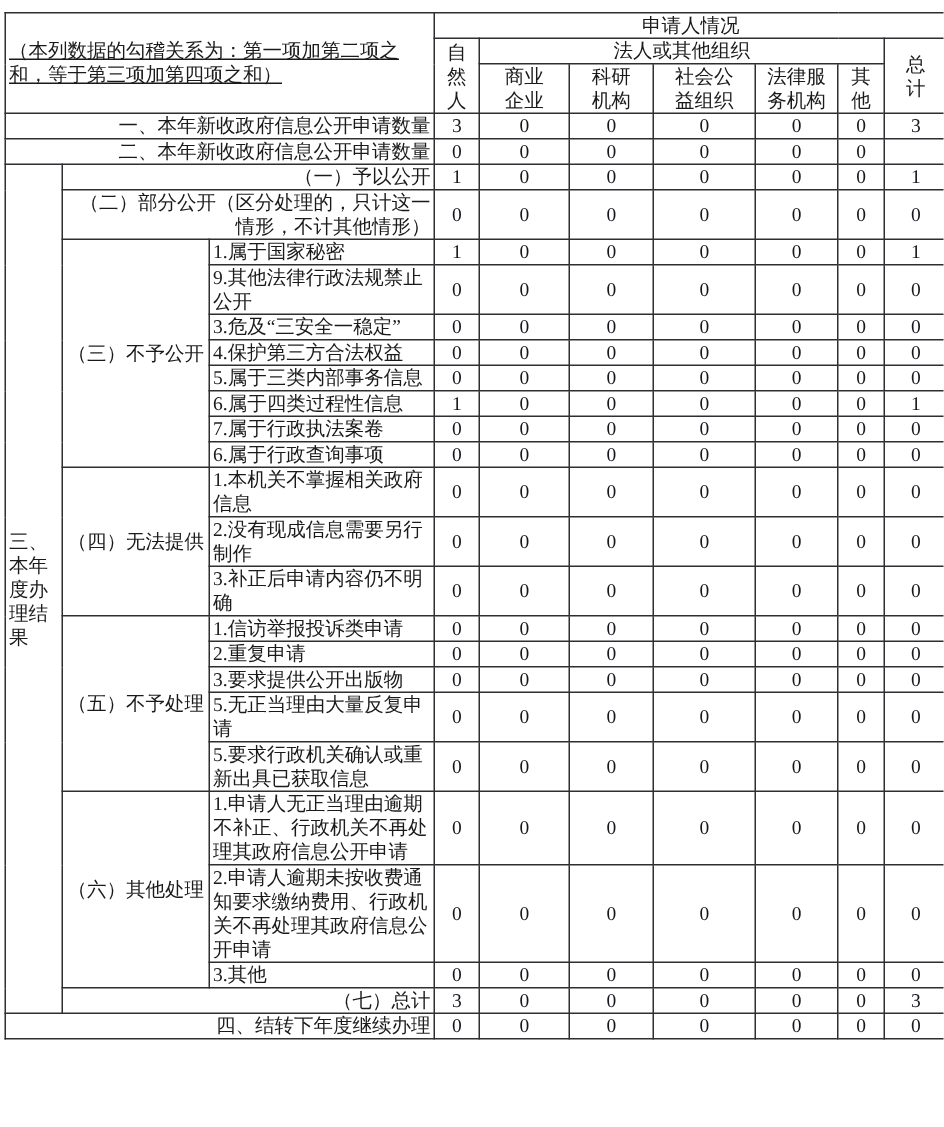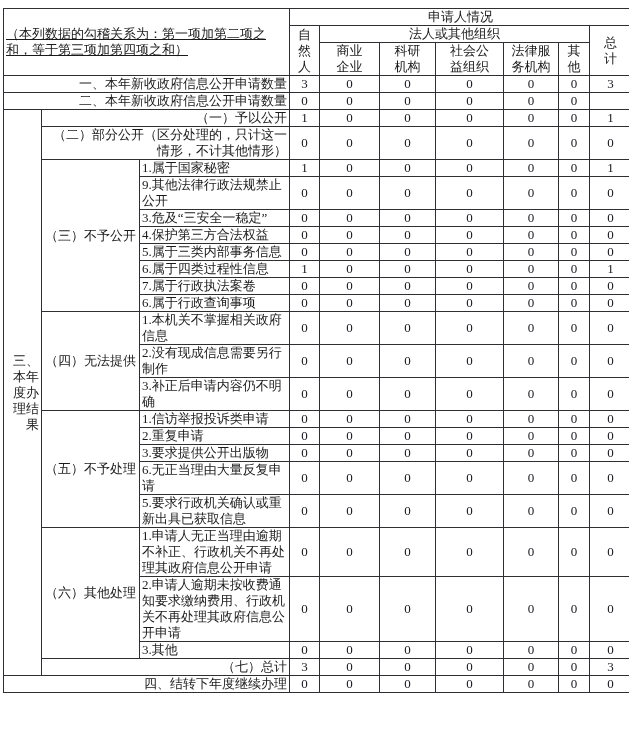--- a/index.html
+++ b/index.html
@@ -48,21 +48,21 @@
   }
   td.item {
     text-align: left;
     padding: 0 3px;
     margin-left: 37px;
   }
   td.cat {
     text-align: center;
   }
   td.vlabel {
-    text-align: right;
+    text-align: left;
     padding: 1px 6px;
     line-height: 17px;
   }
   td.val {
     text-align: center;
     color: #16171d;
   }
 </style>
 </head>
 <body>
@@ -292,21 +292,21 @@
     <td class="item">3.要求提供公开出版物</td>
     <td class="val">0</td>
     <td class="val">0</td>
     <td class="val">0</td>
     <td class="val">0</td>
     <td class="val">0</td>
     <td class="val">0</td>
     <td class="val">0</td>
   </tr>
   <tr>
-    <td class="item">6.无正当理由大量反复申请</td>
+    <td class="item">5.无正当理由大量反复申请</td>
     <td class="val">0</td>
     <td class="val">0</td>
     <td class="val">0</td>
     <td class="val">0</td>
     <td class="val">0</td>
     <td class="val">0</td>
     <td class="val">0</td>
   </tr>
   <tr>
     <td class="item">5.要求行政机关确认或重新出具已获取信息</td>

